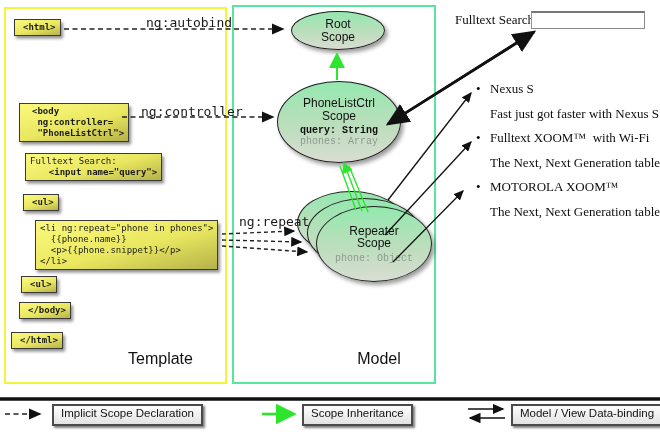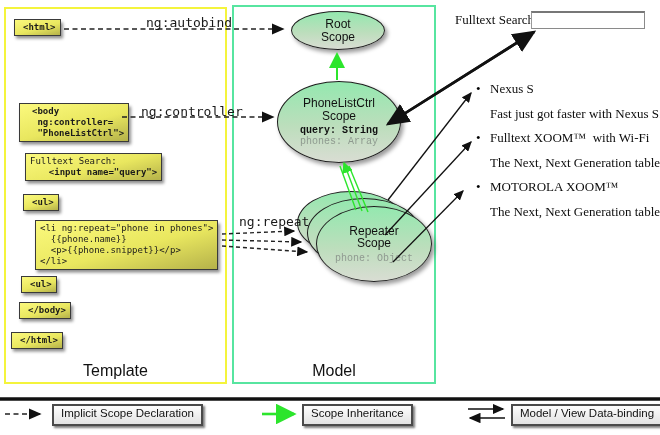--- a/index.html
+++ b/index.html
@@ -4,22 +4,22 @@
 <style>
   html,body{margin:0;padding:0;background:#fff;}
   #stage{position:relative;width:660px;height:435px;background:#ffffff;
          font-family:"Liberation Sans",sans-serif;overflow:hidden;}
 
   
   .panel{position:absolute;background:#fff;}
   #panel-template{left:4px;top:7px;width:219px;height:373px;border:2px solid #f4f43c;}
   #panel-model{left:232px;top:5px;width:200px;height:375px;border:2px solid #57e5a0;}
   #panel-view{left:444px;top:5px;width:207px;height:375px;border:2px solid #6b45d6;}
-  .panel-label{position:absolute;bottom:2px;left:0;width:100%;text-align:center;
-               font-size:16px;color:#111;}
+  .panel-label{position:absolute;bottom:14px;left:0;width:100%;text-align:center;
+               font-size:16px;color:#111;padding-left:45px;}
 
   
   .codebox{position:absolute;background:linear-gradient(165deg,#fbf97d 0%,#e9e75f 55%,#b5b24a 100%);
            border:1px solid #3a3a3a;box-shadow:2px 2.5px 3px rgba(0,0,0,.45);
            padding:2px 4px;font-family:"DejaVu Sans Mono",monospace;font-size:9px;
            line-height:11px;color:#1b1b1b;z-index:3;}
   .codebox .code-line{white-space:pre;}
   .bold{font-weight:bold;padding-left:8px;}
 
   

